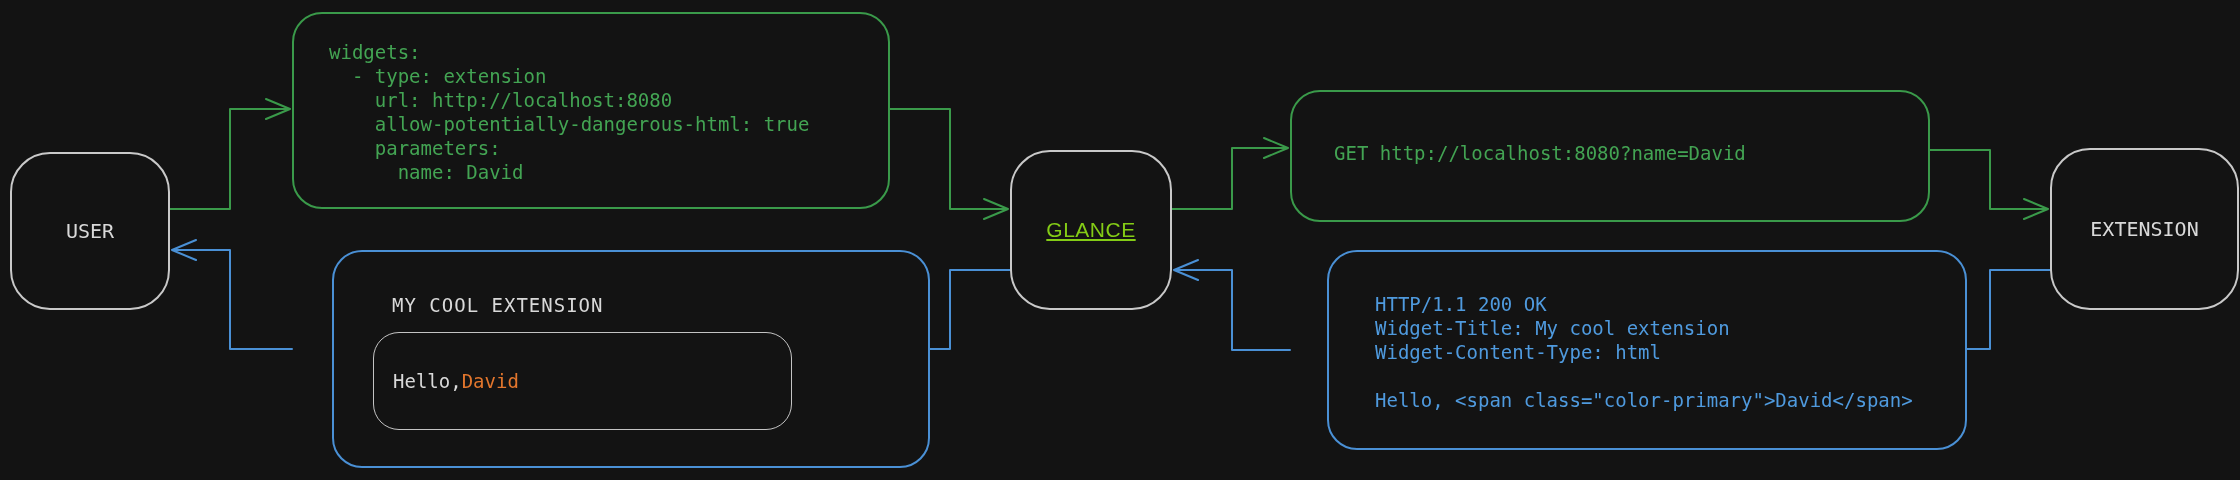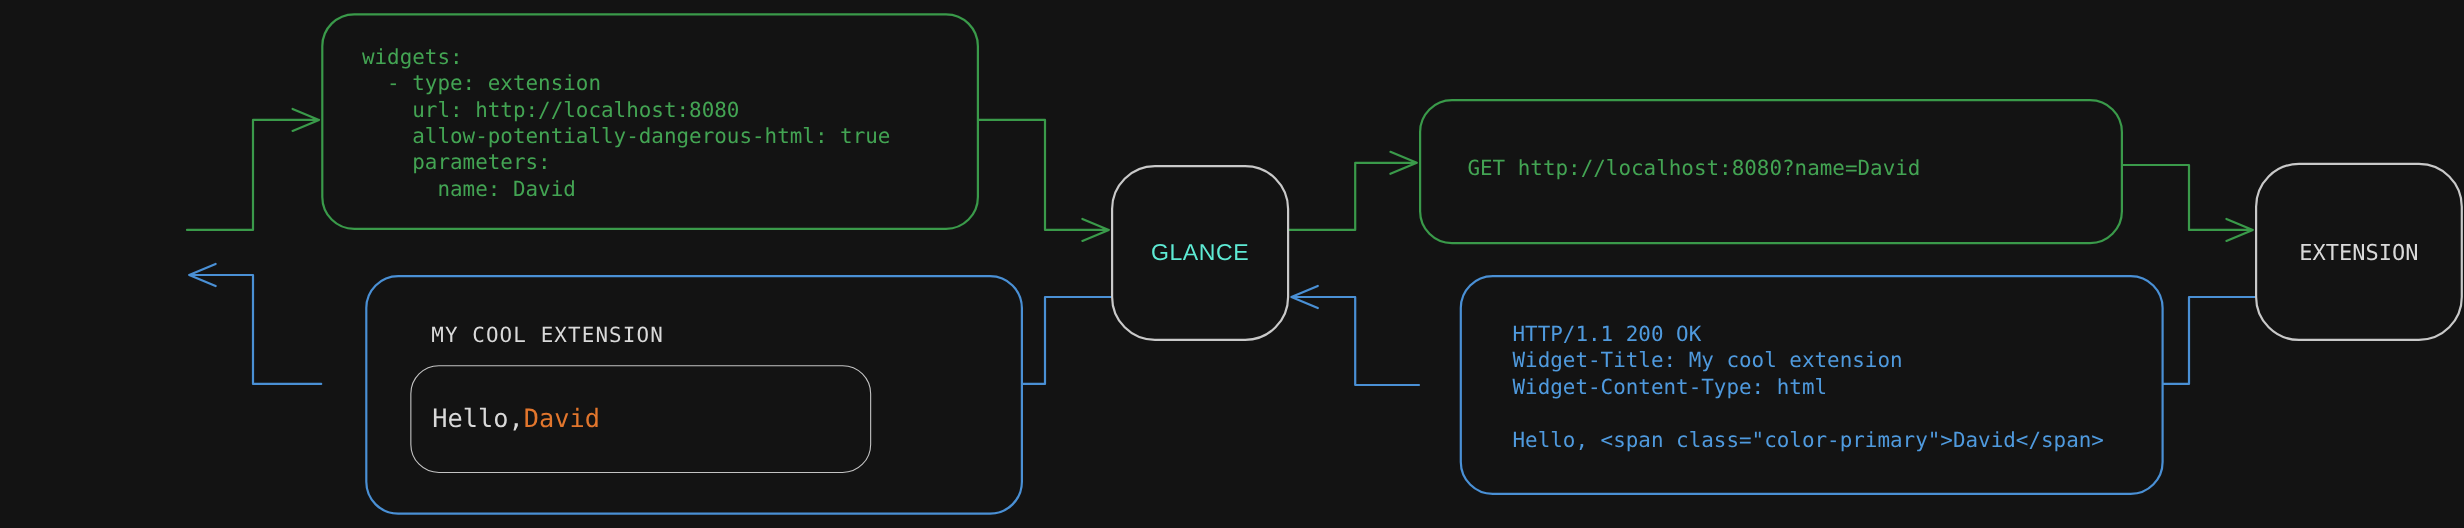--- a/index.html
+++ b/index.html
@@ -27,21 +27,21 @@
   .node{
     position:absolute;border:2px solid var(--node_border);border-radius:40px;
     display:flex;align-items:center;justify-content:center;
     color:var(--text);font-size:20px;background:var(--bg);
   }
   .node-user{left:10px;top:152px;width:160px;height:158px;}
   .node-glance{left:1010px;top:150px;width:162px;height:160px;}
   .node-extension{left:2050px;top:148px;width:189px;height:162px;}
   .node-glance .label-sans{
     font-family:"Liberation Sans","DejaVu Sans",sans-serif;
-    font-size:21px;letter-spacing:0.5px;color:#5eead4;
+    font-size:21px;letter-spacing:0.5px;color:#84cc16;text-decoration:underline;
   }
 
   .box{position:absolute;border-radius:30px;background:var(--bg);}
   .box.green{border:2px solid var(--green);}
   .box.blue{border:2px solid var(--blue);}
   .box-config{left:292px;top:12px;width:598px;height:197px;}
   .box-request{left:1290px;top:90px;width:640px;height:132px;}
   .box-response{left:1290px;top:250px;width:640px;height:200px;margin-left:37px;}
   .box-widget{left:292px;top:250px;width:598px;height:218px;margin-left:40px;}
 
@@ -54,40 +54,43 @@
   .box-response pre.code{left:46px;top:40px;color:var(--blue_text);}
 
   .widget-title{
     position:absolute;left:58px;top:42px;font-size:19px;line-height:22px;
     color:var(--text);letter-spacing:1px;
   }
   .hello-box{
     position:absolute;left:39px;top:80px;width:419px;height:98px;
     border:1.5px solid #c4c4c4;border-radius:26px;
     display:flex;align-items:center;padding-left:19px;
-    font-size:23px;color:var(--text);
+    font-size:19px;color:var(--text);
   }
   .hello-box .name{color:var(--orange);}
 </style>
 </head>
 <body>
 
 <div class="canvas">
 
   <svg class="wires" viewBox="0 0 2240 480" xmlns="http://www.w3.org/2000/svg">
     <path class="green" d="M170 209 H230 V109 H290 M266 99 L290 109 L266 119"></path>
     <path class="green" d="M890 109 H950 V209 H1008 M984 199 L1008 209 L984 219"></path>
     <path class="green" d="M1172 209 H1232 V148 H1288 M1264 138 L1288 148 L1264 158"></path>
     <path class="green" d="M1930 150 H1990 V209 H2048 M2024 199 L2048 209 L2024 219"></path>
     <path class="blue" d="M2050 270 H1990 V349 H1932 M1956 339 L1932 349 L1956 359"></path>
     <path class="blue" d="M1290 350 H1232 V270 H1174 M1198 260 L1174 270 L1198 280"></path>
     <path class="blue" d="M1010 270 H950 V349 H892 M916 339 L892 349 L916 359"></path>
     <path class="blue" d="M292 349 H230 V250 H172 M196 240 L172 250 L196 260"></path>
   </svg>
 
+  <div class="node node-user">
+    <span>USER</span>
+  </div>
 
   <div class="node node-glance">
     <span class="label-sans">GLANCE</span>
   </div>
 
   <div class="node node-extension">
     <span>EXTENSION</span>
   </div>
 
   <div class="box green box-config">

